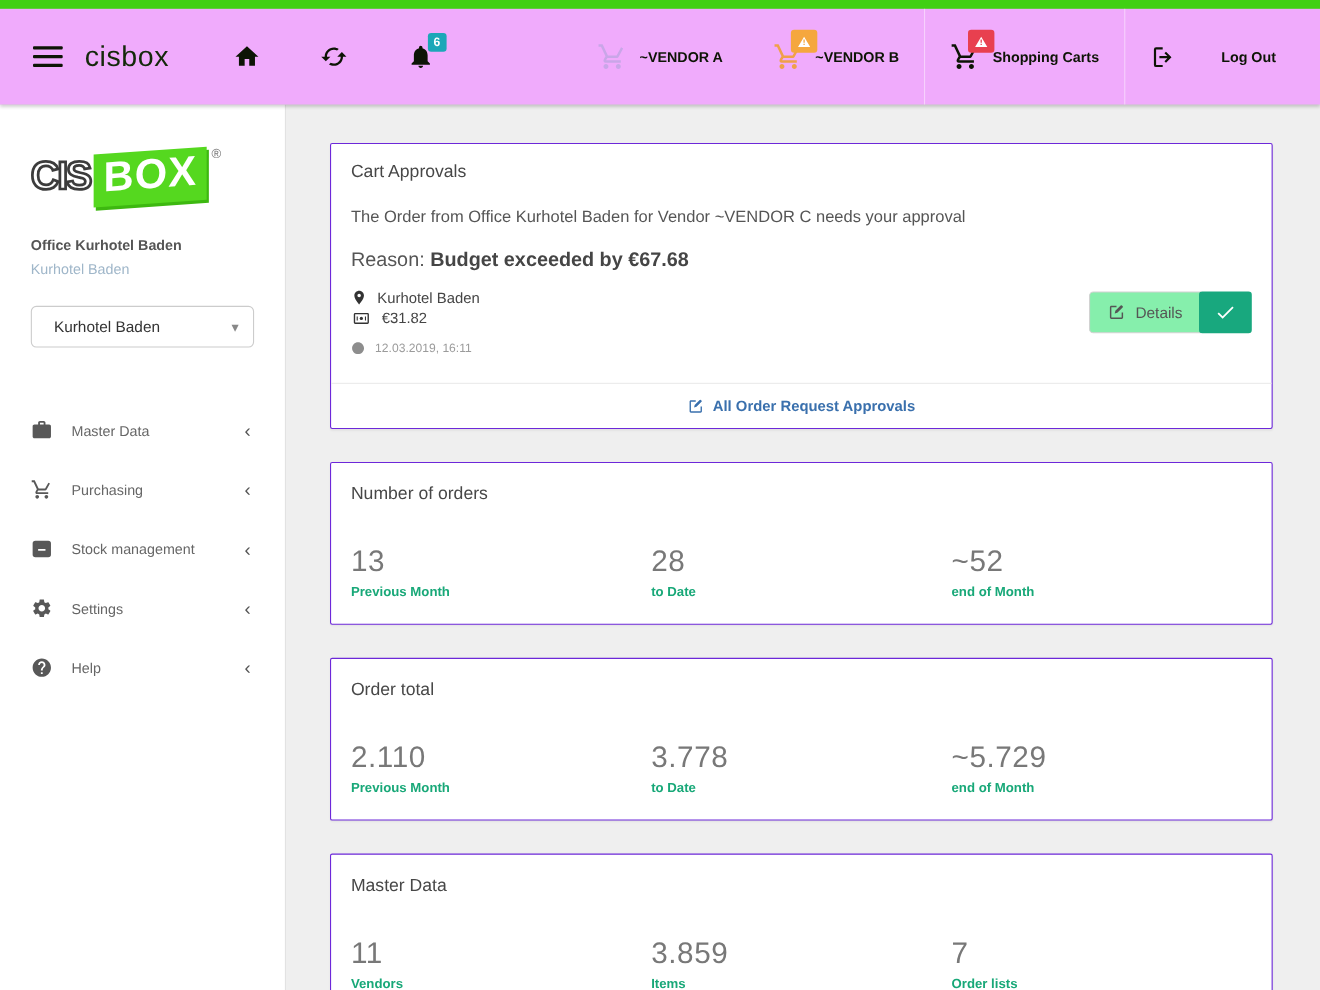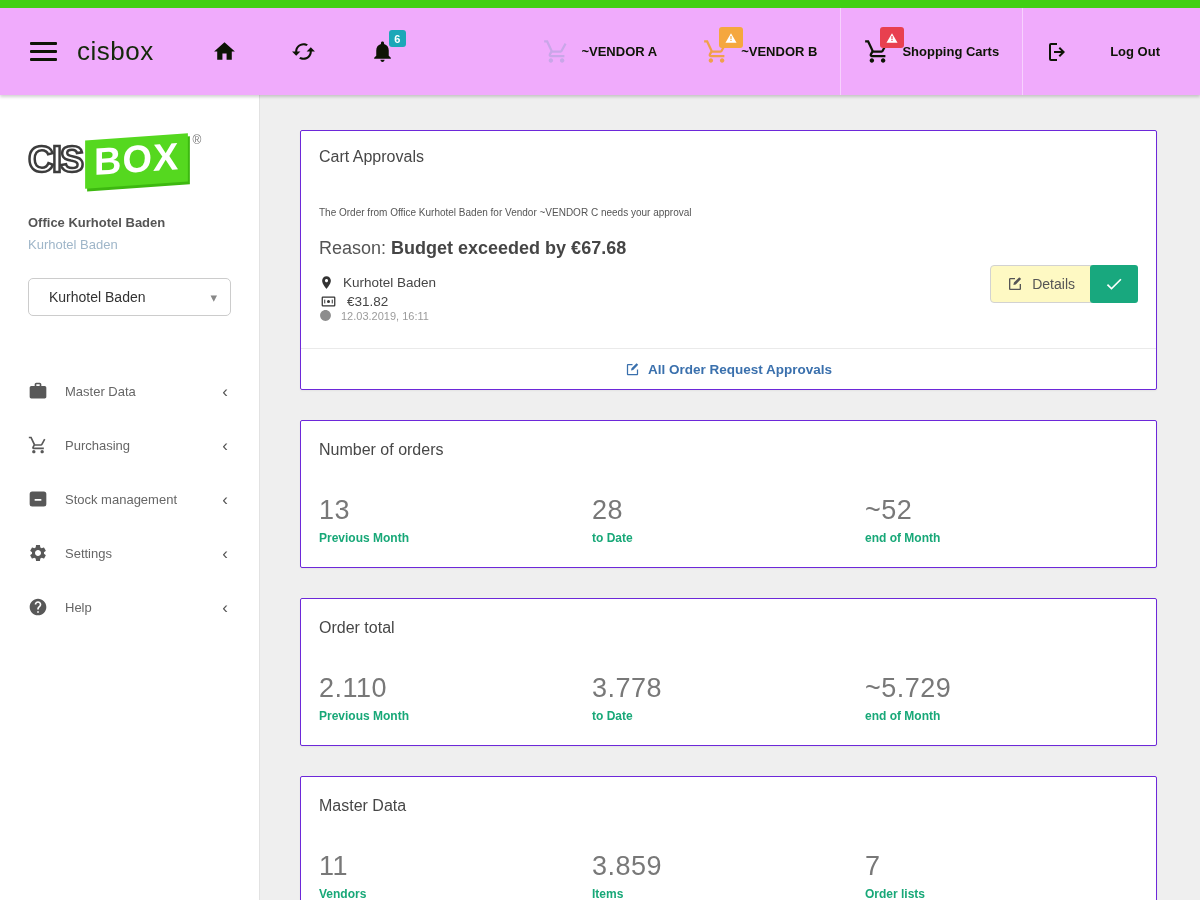--- a/index.html
+++ b/index.html
@@ -61,33 +61,33 @@
     font-size:13px; color:#666; }
   .menu-item svg { width:20px; height:20px; fill:#585858; margin-right:17px; flex-shrink:0; }
   .menu-chevron { margin-left:auto; color:#555; font-size:17px; line-height:1; padding-right:3px; }
 
   
   .card { background:#fff; border:1px solid #6d28d9; border-radius:2px;
     box-shadow:0 1px 2px rgba(0,0,0,.05); margin-bottom:30px; }
   .card-title { font-size:16px; color:#474747; }
 
   .approval-card { height:260px; position:relative; padding:17px 18px 0; }
-  .ap-msg { margin-top:41px; font-size:10px; color:#555; }
+  .ap-msg { margin-top:23px; font-size:15px; color:#555; }
   .ap-reason { margin-top:20px; font-size:18px; color:#555; }
   .ap-reason b { color:#454545; }
   .info-row { display:flex; align-items:center; gap:9px; font-size:13.5px; color:#454545; }
   .row-pin { margin-top:16px; }
   .row-money { margin-top:4px; }
-  .row-time { font-size:11px; color:#9b9b9b; }
+  .row-time { margin-top:13px; font-size:11px; color:#9b9b9b; }
   .info-row svg { flex-shrink:0; }
   .pin-ic { width:15px; height:15px; fill:#333; }
   .money-ic { width:19px; height:15px; color:#333; }
   .clock-ic { width:13px; height:13px; fill:#8d8d8d; }
   .btn-group { position:absolute; right:18px; top:134px; display:flex; height:38px; }
-  .details-btn { display:flex; align-items:center; gap:9px; background:#fef9c3;
+  .details-btn { display:flex; align-items:center; gap:9px; background:#86efac;
     border:1px solid #d2d2d2; border-radius:4px 0 0 4px; padding:0 16px;
     font-size:14px; color:#555; cursor:pointer; }
   .details-btn svg { width:16px; height:16px; fill:#555; }
   .approve-btn { width:48px; background:#18a87e; border:none; border-radius:3px;
     margin-left:-2px; display:flex; align-items:center; justify-content:center; cursor:pointer; }
   .approve-btn svg { width:20px; height:20px; fill:#fff; }
   .card-footer { position:absolute; left:0; right:0; bottom:0; height:41px;
     border-top:1px solid #eaeaea; display:flex; align-items:center; justify-content:center; }
   .footer-link { display:flex; align-items:center; gap:8px; color:#3a70ad;
     font-size:13.5px; font-weight:bold; cursor:pointer; }

